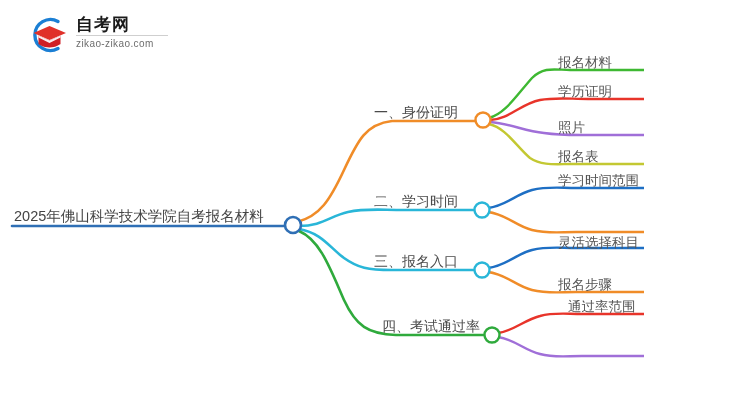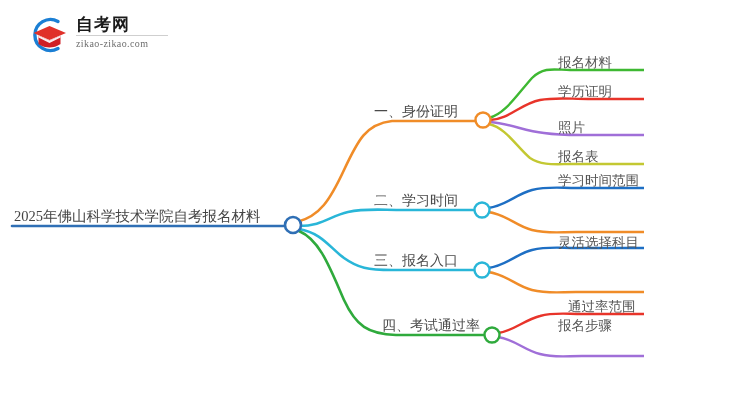--- a/index.html
+++ b/index.html
@@ -6,21 +6,21 @@
     margin: 0;
     padding: 0;
     background: #ffffff;
   }
   #canvas {
     position: relative;
     width: 644px;
     height: 410px;
     background: #ffffff;
     overflow: hidden;
-    font-family: Liberation Serif, serif;
+    font-family: Liberation Sans, sans-serif;
   }
 
   
   #logo {
     position: absolute;
     left: 26px;
     top: 12px;
     width: 140px;
     height: 46px;
   }
@@ -159,17 +159,17 @@
   <div class="lbl lbl-l1" style="left:382px; top:319px;">四、考试通过率</div>
 
   <div class="lbl lbl-l2" style="left:558px; top:56px;">报名材料</div>
   <div class="lbl lbl-l2" style="left:558px; top:85px;">学历证明</div>
   <div class="lbl lbl-l2" style="left:558px; top:121px;">照片</div>
   <div class="lbl lbl-l2" style="left:558px; top:150px;">报名表</div>
 
   <div class="lbl lbl-l2" style="left:558px; top:174px;">学习时间范围</div>
   <div class="lbl lbl-l2" style="left:558px; top:218px;margin-top:18px;">灵活选择科目</div>
 
-  <div class="lbl lbl-l2" style="left:558px; top:278px;margin-top:41px;">报名步骤</div>
+  <div class="lbl lbl-l2" style="left:558px; top:278px;">报名步骤</div>
 
   <div class="lbl lbl-l2" style="left:568px; top:300px;">通过率范围</div>
 
 </div>
 
 </body></html>

